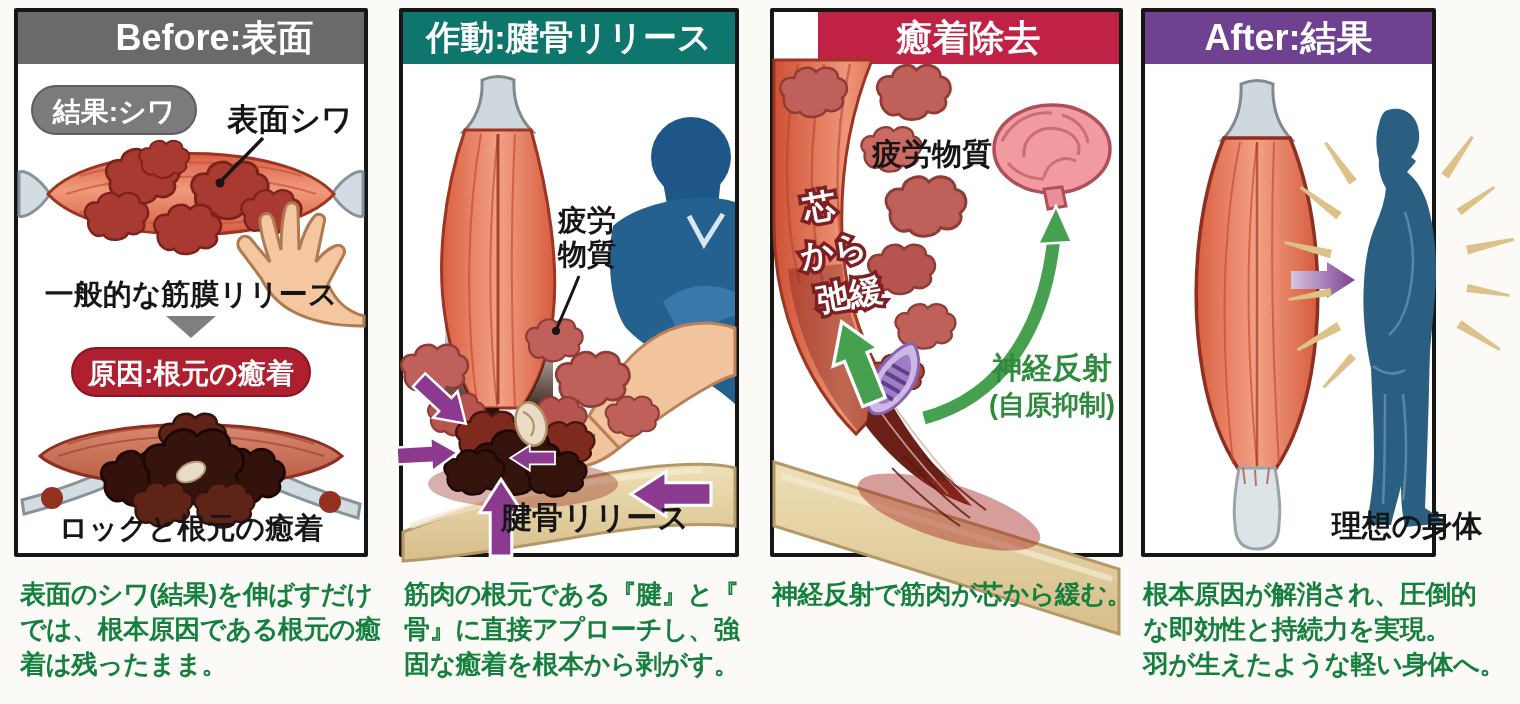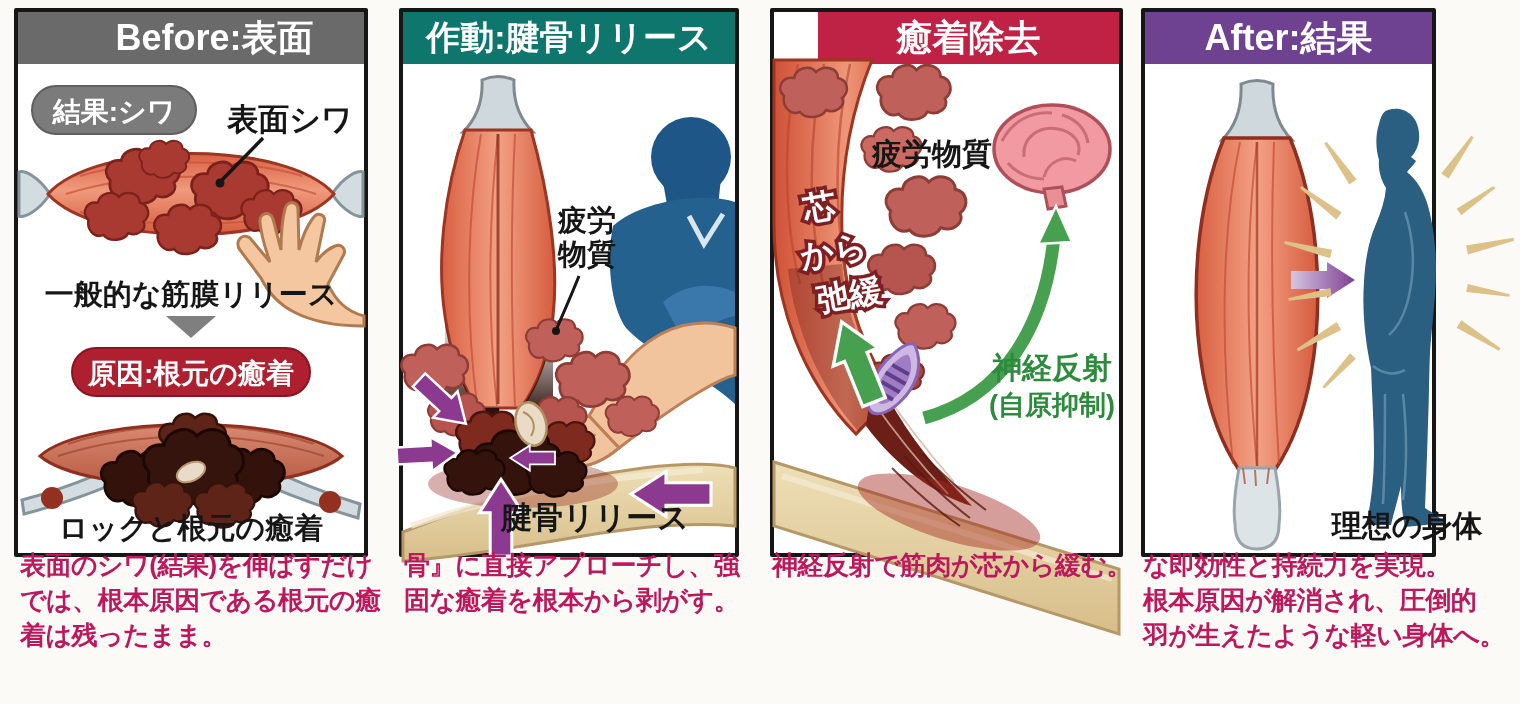--- a/index.html
+++ b/index.html
@@ -16,21 +16,21 @@
   #panel-action {left:399px; width:340px;}
   #panel-removal{left:770px; width:353px;}
   #panel-after  {left:1141px;width:295px;}
   .panel-header{
     height:52px;display:flex;align-items:center;justify-content:center;
     color:#fff;font-weight:bold;font-size:36px;letter-spacing:0px;white-space:nowrap;
   }
   .panel-body{position:relative;width:100%;height:calc(100% - 52px);}
   svg.illus{position:absolute;left:0;top:0;overflow:visible;display:block;}
   .caption{
-    position:absolute;top:548px;font-size:26px;font-weight:bold;color:#be185d;
+    position:absolute;top:577px;font-size:26px;font-weight:bold;color:#15803d;
     line-height:35px;white-space:nowrap;letter-spacing:-0.5px;
   }
   #caption-before {left:20px;}
   #caption-action {left:404px;}
   #caption-removal{left:772px;}
   #caption-after  {left:1143px;}
   text{font-family:"Liberation Sans","DejaVu Sans",sans-serif;}
   .lbl{font-weight:bold;fill:#161616;}
   .outline-lbl{font-weight:bold;fill:#fff;stroke:#7e1f24;stroke-width:7px;paint-order:stroke;}
   .green-lbl{font-weight:bold;fill:#2e8b3e;}
@@ -383,23 +383,24 @@
     </svg>
   </div>
 </div>
 
 <div class="caption" id="caption-before">
   <div>表面のシワ(結果)を伸ばすだけ</div>
   <div>では、根本原因である根元の癒</div>
   <div>着は残ったまま。</div>
 </div>
 <div class="caption" id="caption-action">
+  <div>筋肉の根元である『腱』と『</div>
   <div>骨』に直接アプローチし、強</div>
   <div>固な癒着を根本から剥がす。</div>
 </div>
 <div class="caption" id="caption-removal">
   <div>神経反射で筋肉が芯から緩む。</div>
 </div>
 <div class="caption" id="caption-after">
+  <div>根本原因が解消され、圧倒的</div>
   <div>な即効性と持続力を実現。</div>
-  <div>根本原因が解消され、圧倒的</div>
   <div>羽が生えたような軽い身体へ。</div>
 </div>
 
 </body></html>

